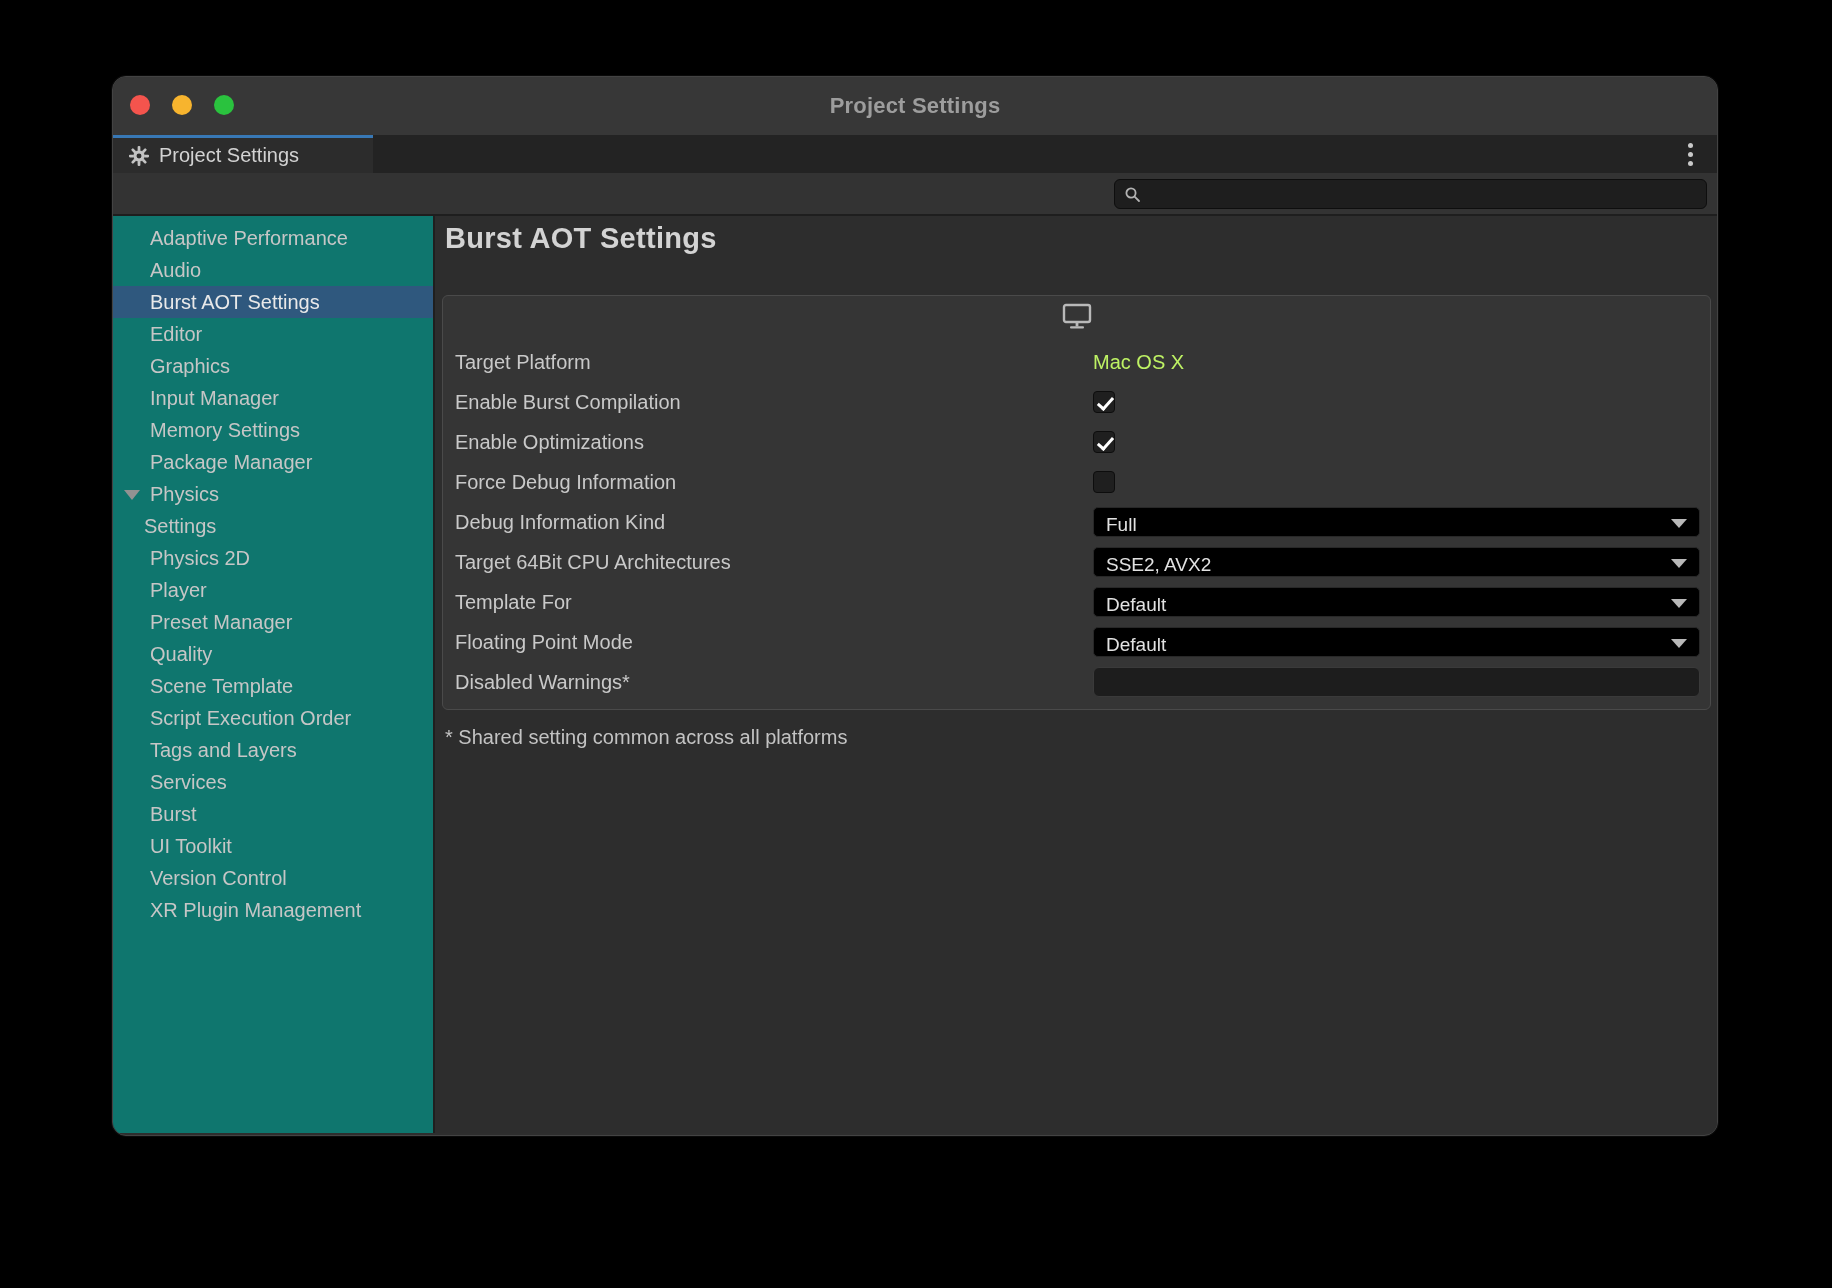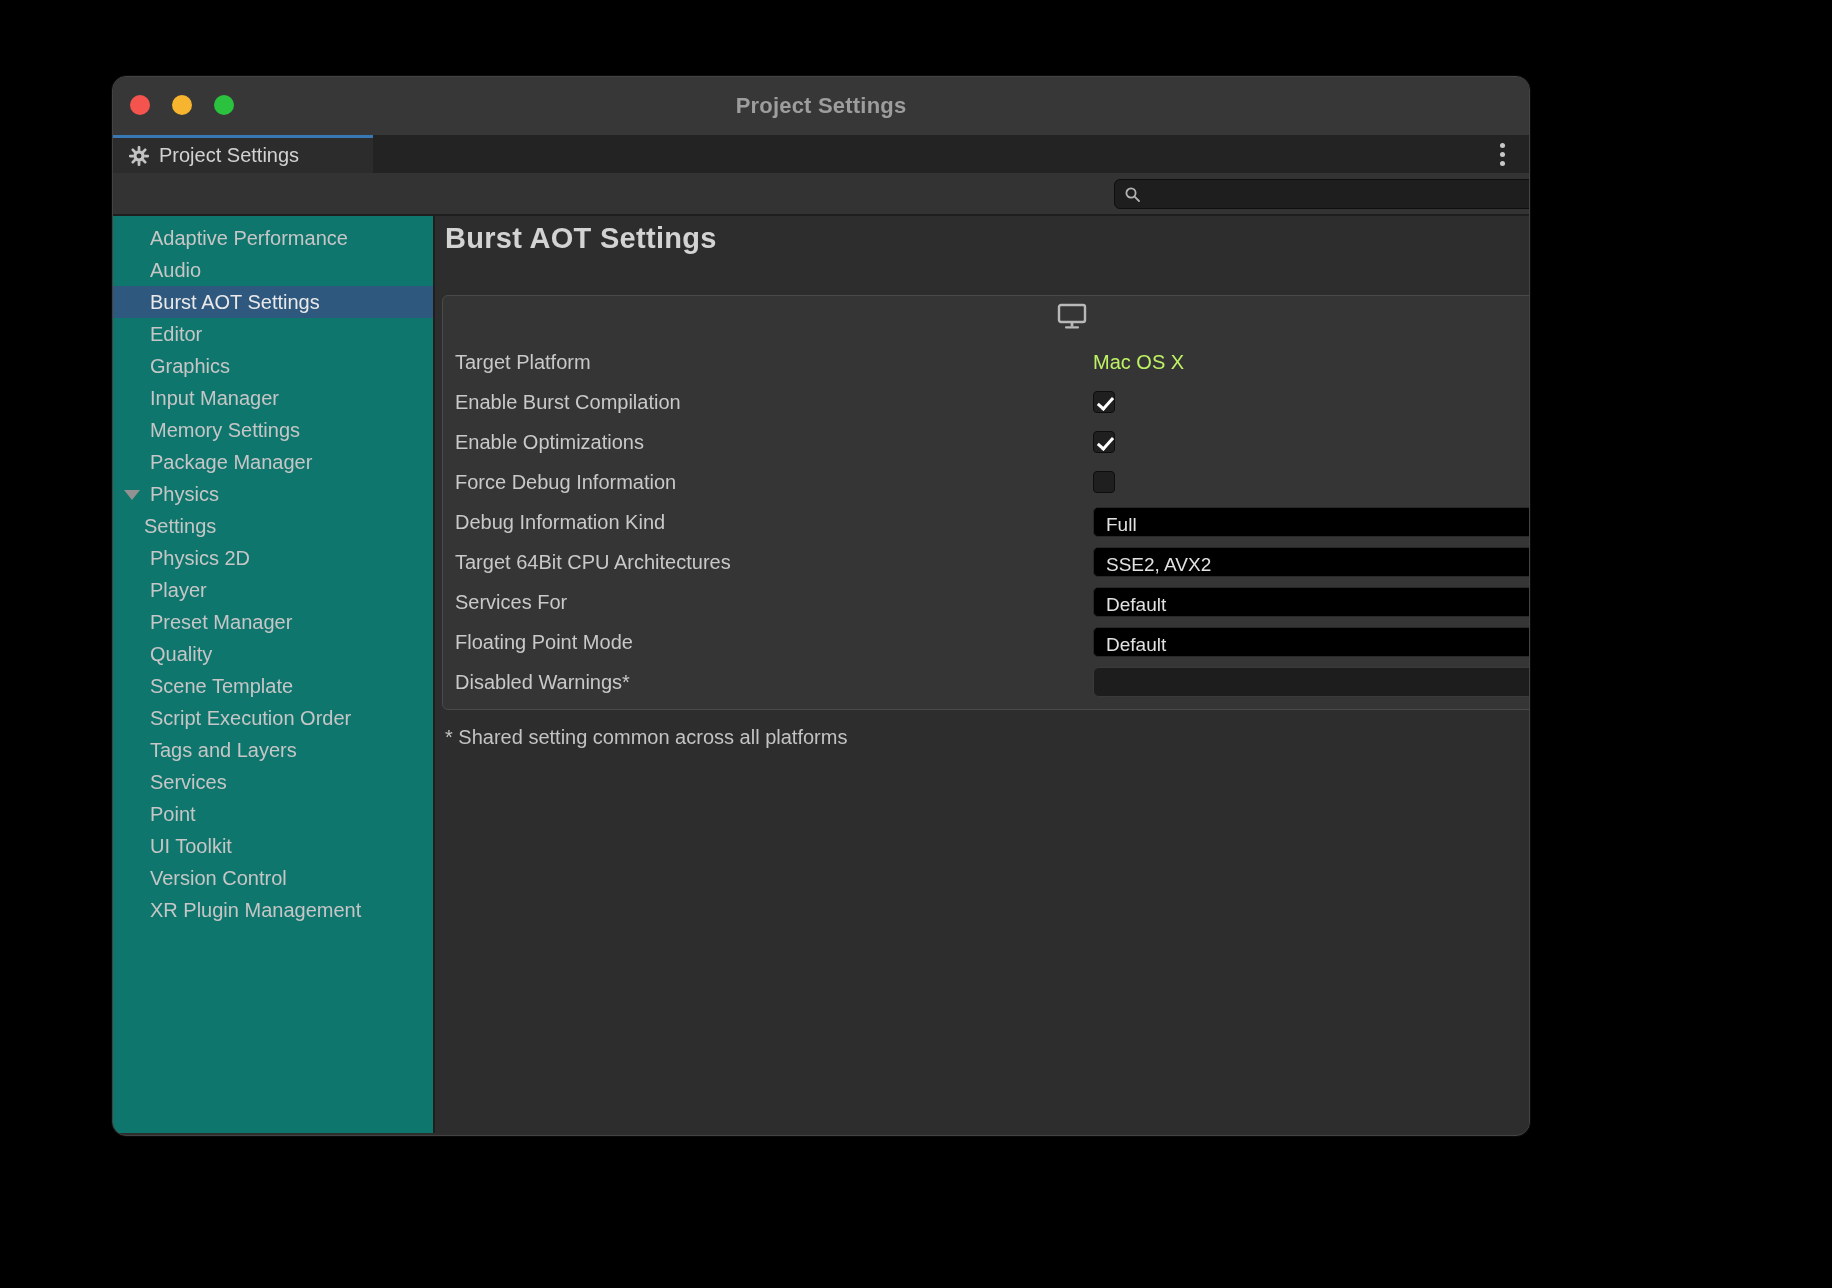--- a/index.html
+++ b/index.html
@@ -1,19 +1,19 @@
 <!DOCTYPE html>
 <html><head>
 <meta charset="utf-8">
 <style>
   html,body{margin:0;padding:0;background:#000;width:1832px;height:1288px;overflow:hidden;
     font-family:"Liberation Sans", sans-serif; -webkit-font-smoothing:antialiased;}
   *{box-sizing:border-box;}
 
-  .window{position:absolute;left:112px;top:76px;width:1418px;height:1060px;
+  .window{position:absolute;left:112px;top:76px;width:1606px;height:1060px;
     background:#2e2e2e;border-radius:14px;overflow:hidden;
     border:1px solid #434343; box-shadow:0 0 0 1px #0a0a0a;}
 
   
   .titlebar{height:58px;background:#373737;position:relative;
     display:flex;align-items:center;justify-content:center;}
   .traffic{position:absolute;left:17px;top:18px;display:flex;gap:22px;}
   .light{width:20px;height:20px;border-radius:50%;}
   .light.red{background:#f4544d;}
   .light.yellow{background:#f7b42e;}
@@ -200,21 +200,21 @@
 
   <div class="side-item">
     <span class="side-item-label">Tags and Layers</span>
   </div>
 
   <div class="side-item">
     <span class="side-item-label">Services</span>
   </div>
 
   <div class="side-item">
-    <span class="side-item-label">Point</span>
+    <span class="side-item-label">Burst</span>
   </div>
 
   <div class="side-item">
     <span class="side-item-label">UI Toolkit</span>
   </div>
 
   <div class="side-item">
     <span class="side-item-label">Version Control</span>
   </div>
 
@@ -279,21 +279,21 @@
     <span class="row-label">Target 64Bit CPU Architectures</span>
     <div class="row-value">
                 <div class="dropdown">
                   <span class="dd-text">SSE2, AVX2</span>
                   <span class="caret"></span>
                 </div>
               </div>
   </div>
 
   <div class="row">
-    <span class="row-label">Services For</span>
+    <span class="row-label">Template For</span>
     <div class="row-value">
                 <div class="dropdown">
                   <span class="dd-text">Default</span>
                   <span class="caret"></span>
                 </div>
               </div>
   </div>
 
   <div class="row">
     <span class="row-label">Floating Point Mode</span>

